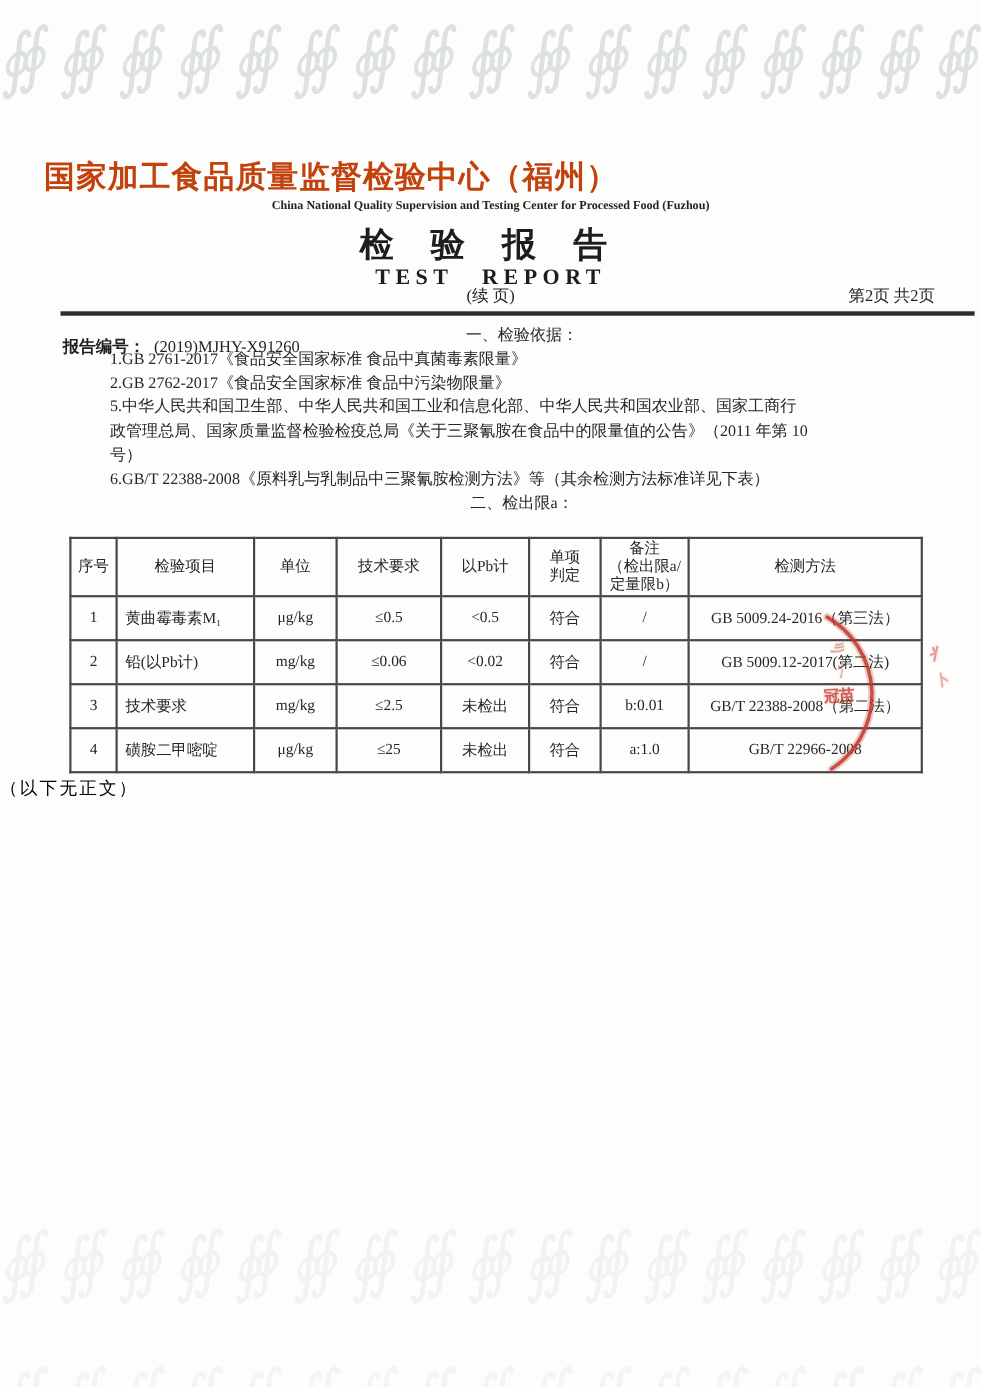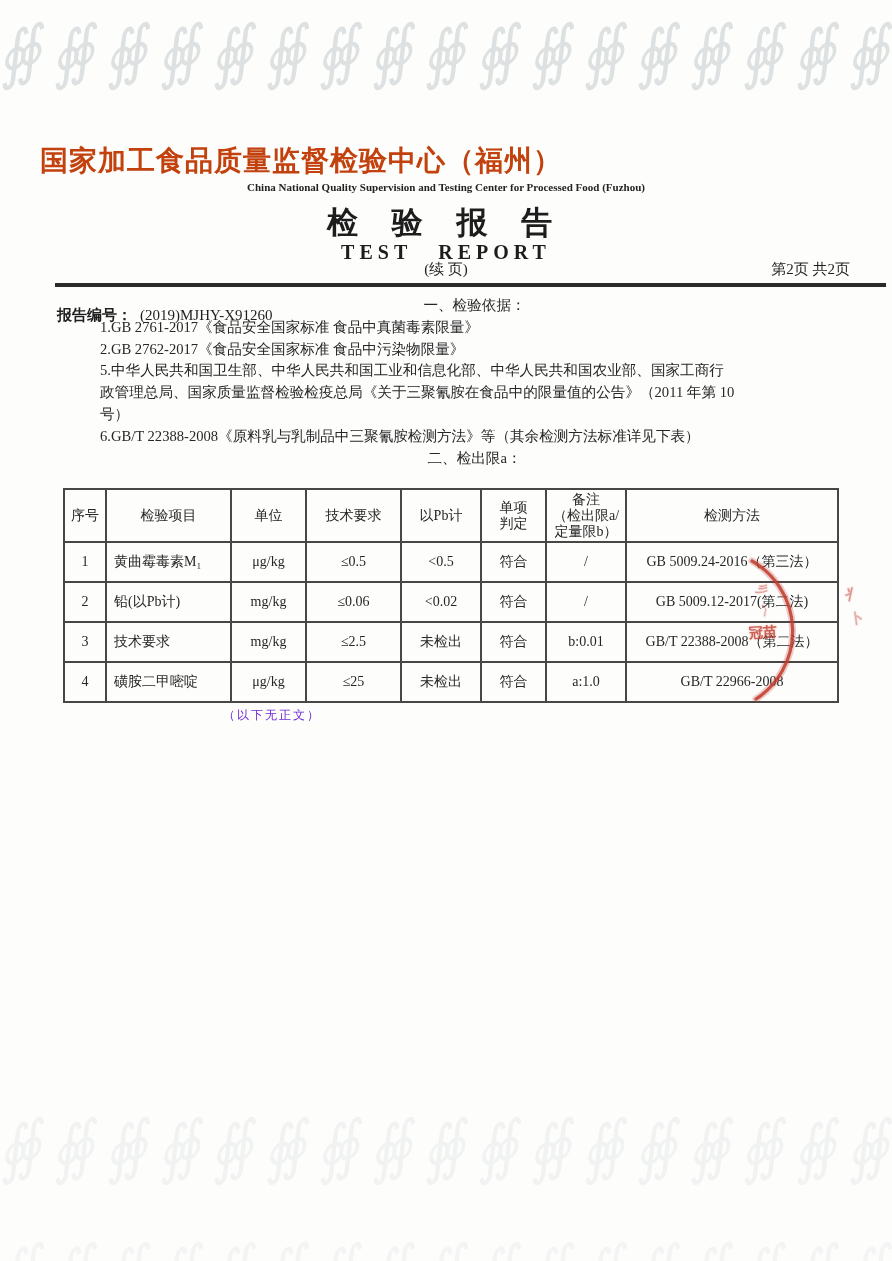--- a/index.html
+++ b/index.html
@@ -50,22 +50,22 @@
     font-size:14px;color:#262626;
   }
   table.results th,table.results td{
     border:2px solid #474747;text-align:center;vertical-align:middle;
     padding:1px 3px;font-weight:normal;overflow:hidden;
   }
   table.results th{height:49px;white-space:pre-line;line-height:16px;}
   table.results td{height:36px;}
   table.results td.item{text-align:left;padding-left:7px;border-radius:17px;}
   .endnote{
-    position:absolute;top:707px;left:0;width:61%;text-align:center;
-    font-size:12px;color:#6d28d9;letter-spacing:2px;
+    position:absolute;top:707px;left:0;width:61%;
+    font-size:16px;color:#000000;letter-spacing:2px;
   }
   .stamp-svg{position:absolute;left:600px;top:538px;pointer-events:none;}
   .seal-frag{
     position:absolute;color:#c0392b;font-weight:bold;pointer-events:none;
     text-shadow:0 0 2px rgba(200,60,45,.55);
     font-family:"Liberation Serif",serif;
   }
 </style>
 </head>
 <body>

